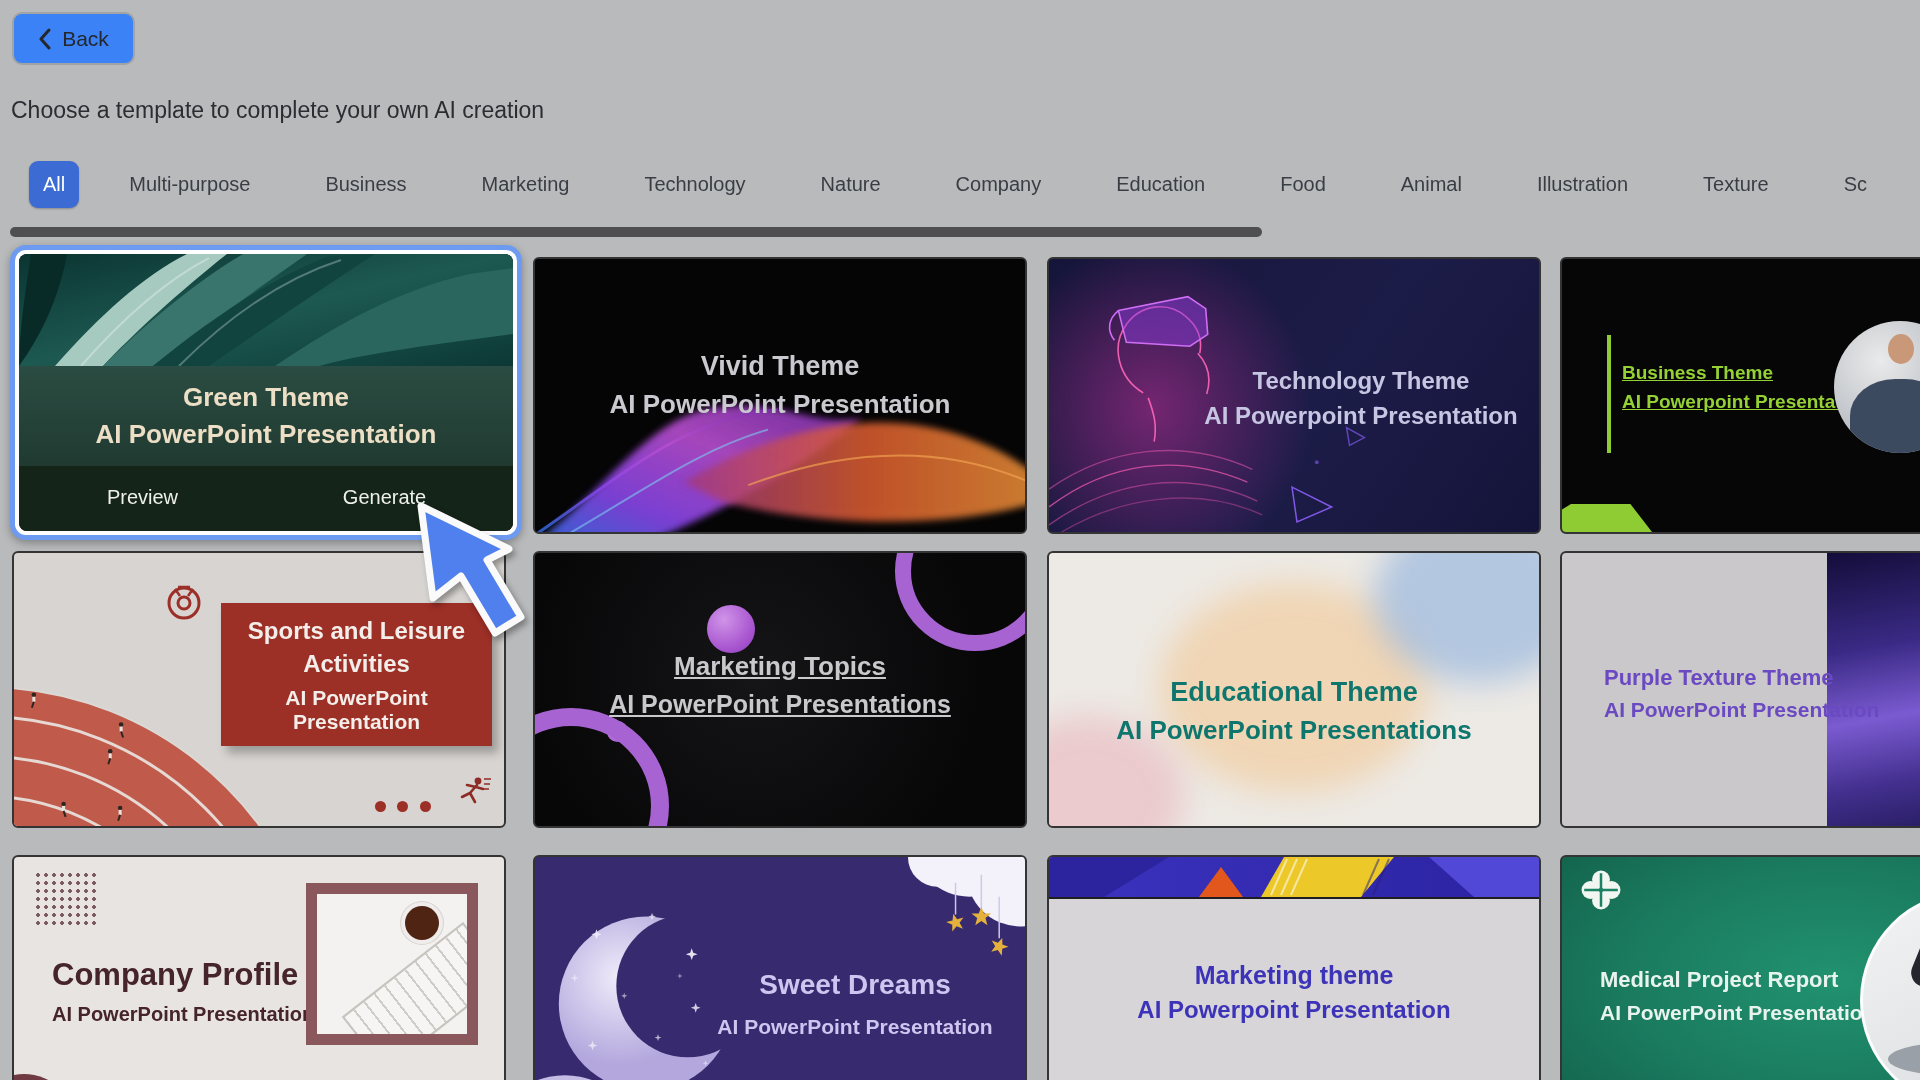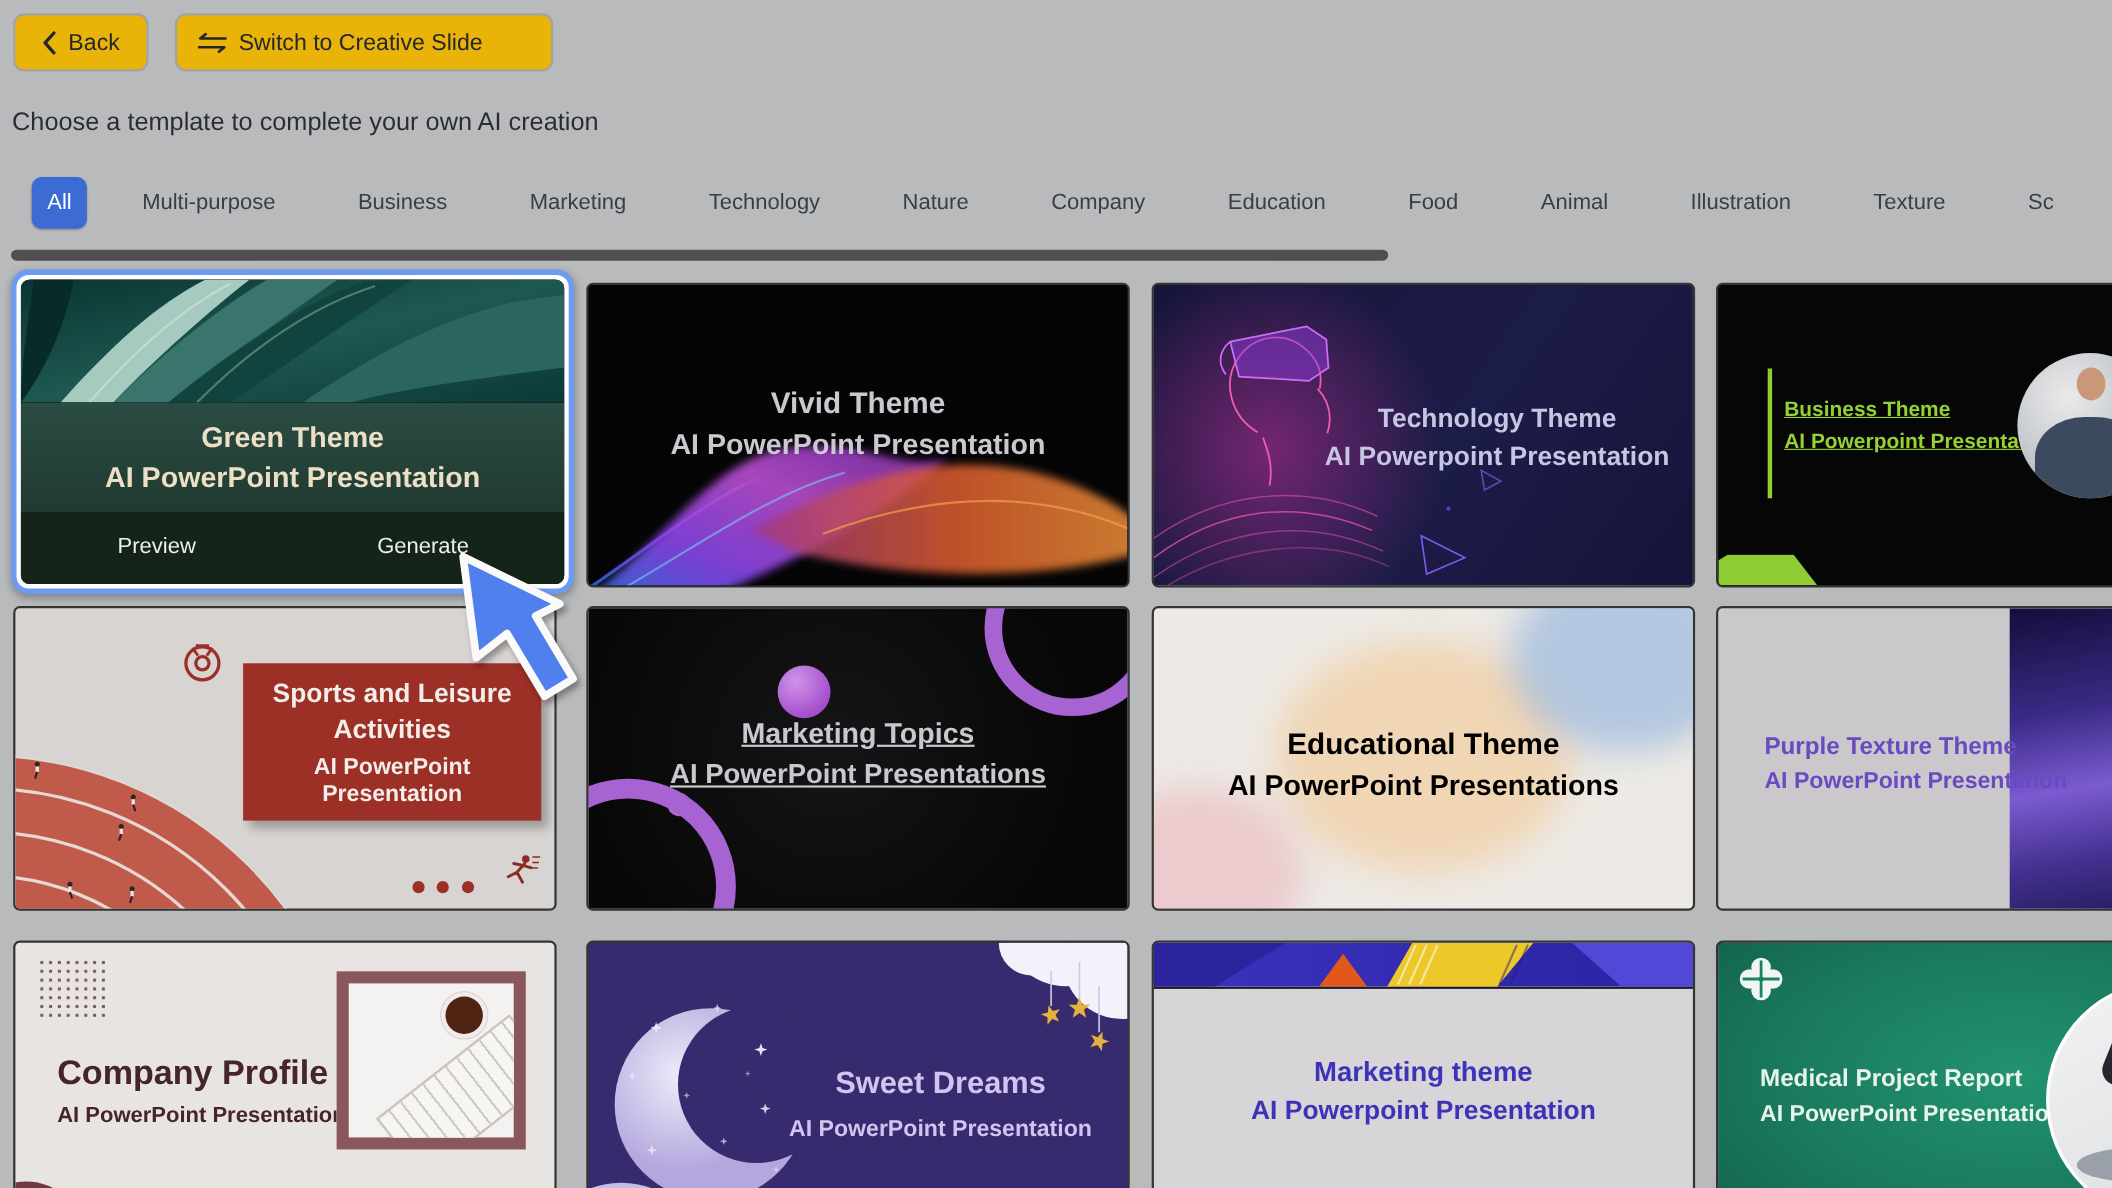--- a/index.html
+++ b/index.html
@@ -1,22 +1,22 @@
 <!DOCTYPE html>
 <html><head>
 <meta charset="utf-8">
 <style>
   html,body{margin:0;padding:0;background:#9ea0a2;}
   #screen{position:relative;width:1920px;height:1080px;overflow:hidden;
     background:#b9babb;font-family:"Liberation Sans",sans-serif;}
 
   
   .tbtn{position:absolute;top:12px;height:53px;display:flex;align-items:center;gap:10px;
-    background:#eab308;border:2px solid #a2a3a5;border-radius:10px;
-    color:#24272b;font-size:21px;padding:0 18px;box-sizing:border-box;cursor:default;}
+    background:#3b82f6;border:2px solid #a2a3a5;border-radius:10px;
+    color:#24272b;font-size:21px;padding:0 0;box-sizing:border-box;cursor:default;}
   #back-btn{left:12px;width:123px;justify-content:center;}
   #switch-btn{left:159px;width:344px;}
   .tbtn svg{flex:0 0 auto;}
 
   #heading{position:absolute;left:11px;top:97px;font-size:23px;color:#2a2d32;}
 
   
   #tabs-row{position:absolute;left:29px;top:158px;height:52px;display:flex;align-items:center;
     column-gap:75px;white-space:nowrap;}
   .tab{font-size:20px;color:#393e45;cursor:default;}
@@ -91,21 +91,21 @@
     border:18px solid #a763d2;}
   .mtop-text{position:absolute;left:0;top:95px;width:100%;color:#c8c8cd;text-decoration:underline;}
   .mtop-text .t1{font-size:26px}.mtop-text .t2{font-size:25px}
 
   
   .card.edu{background:#edeae5;}
   .blob{position:absolute;border-radius:50%;filter:blur(16px);}
   .eb1{left:110px;top:30px;width:270px;height:210px;background:rgba(243,196,142,.55);}
   .eb2{right:-45px;top:-40px;width:210px;height:170px;background:rgba(148,180,221,.65);}
   .eb3{left:-55px;bottom:-50px;width:190px;height:160px;background:rgba(233,172,182,.5);}
-  .edu-text{position:absolute;left:0;top:104px;width:100%;color:#000000;}
+  .edu-text{position:absolute;left:0;top:120px;width:100%;color:#0f766e;}
   .edu-text .t1{font-size:27px}.edu-text .t2{font-size:26px}
 
   
   .card.ptex{background:#cac8ca;}
   .pt-strip{position:absolute;left:265px;top:0;width:229px;height:277px;
     background:linear-gradient(170deg,#140d3a 0%,#3a2a85 32%,#7b5bd1 55%,#43308f 76%,#1d1550 100%);}
   .pt-text{position:absolute;left:42px;top:112px;text-align:left;color:#6a49c2;font-weight:bold;}
   .pt-text .t1{font-size:22px;}.pt-text .t2{font-size:21px;margin-top:7px;}
 
   
@@ -153,27 +153,20 @@
 </head>
 <body>
 
 <div id="screen">
 
   <div class="tbtn" id="back-btn">
     <svg width="14" height="22" viewBox="0 0 14 22">
       <polyline points="11,2 3,11 11,20" fill="none" stroke="#24272b" stroke-width="3" stroke-linecap="round" stroke-linejoin="round"></polyline>
     </svg>
     <span>Back</span>
-  </div>
-  <div class="tbtn" id="switch-btn">
-    <svg width="28" height="20" viewBox="0 0 28 20">
-      <path d="M8,2 L3,6 L26,6" fill="none" stroke="#24272b" stroke-width="2.4" stroke-linecap="round" stroke-linejoin="round"></path>
-      <path d="M20,18 L25,14 L2,14" fill="none" stroke="#24272b" stroke-width="2.4" stroke-linecap="round" stroke-linejoin="round"></path>
-    </svg>
-    <span>Switch to Creative Slide</span>
   </div>
 
   <div id="tabs-row">
     <span class="tab sel">All</span>
     <span class="tab">Multi-purpose</span>
     <span class="tab">Business</span>
     <span class="tab">Marketing</span>
     <span class="tab">Technology</span>
     <span class="tab">Nature</span>
     <span class="tab">Company</span>

